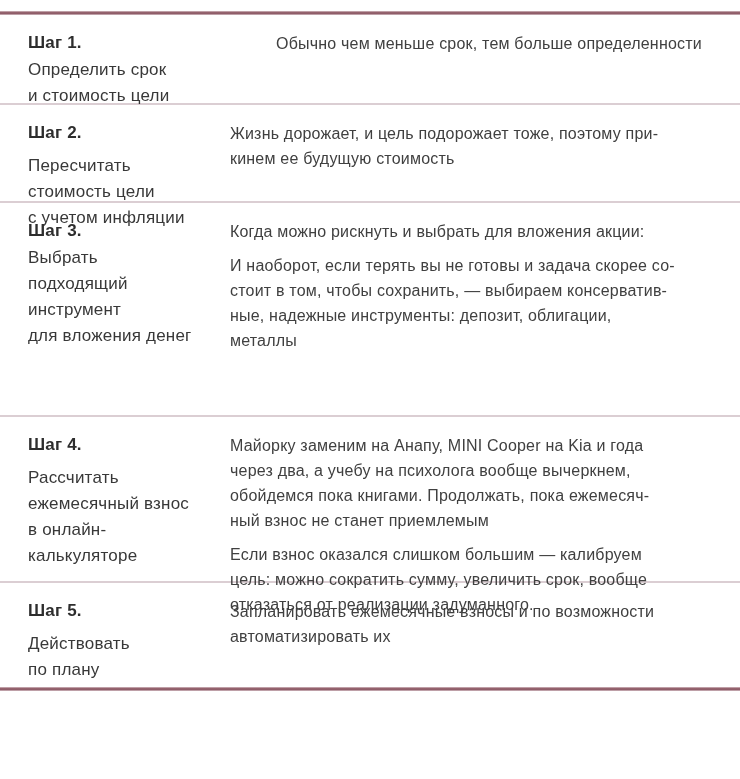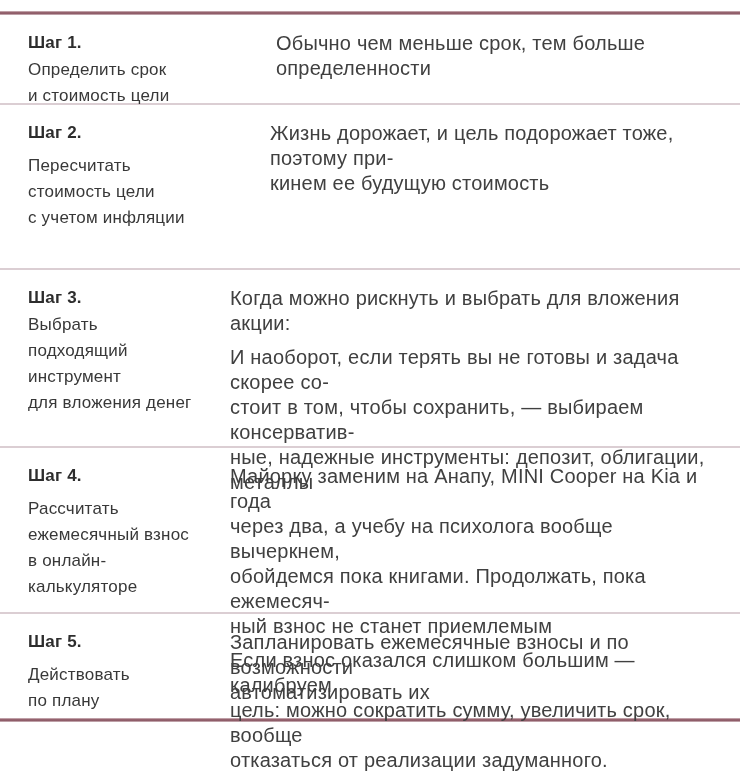--- a/index.html
+++ b/index.html
@@ -26,22 +26,22 @@
     height: 2px;
     background: #dbced3;
   }
 
   .row {
     display: flex;
     box-sizing: border-box;
     padding: 16px 28px 0 28px;
   }
   .row-1 { height: 88px; gap: 46px; }
-  .row-2 { height: 163px; gap: 40px; }
-  .row-3 { height: 176px; justify-content: center; }
+  .row-2 { height: 96px; }
+  .row-3 { height: 212px; justify-content: center; }
   .row-4 { height: 164px; }
   .row-5 { height: 104px; }
 
   .cell-left {
     width: 174px;
     flex: 0 0 174px;
     margin-right: 28px;
   }
 
   .step-title {
@@ -57,21 +57,21 @@
   .step-subtitle {
     font-size: 17px;
     line-height: 26px;
     letter-spacing: 0.2px;
     color: #383838;
     white-space: pre-line;
   }
 
   .cell-right {
     flex: 1 1 auto;
-    font-size: 20px;
+    font-size: 16px;
     line-height: 25px;
     letter-spacing: 0.2px;
   }
 
   .cell-right p {
     margin: 0 0 9px 0;
     white-space: pre-line;
   }
 
   .bullet-list {

